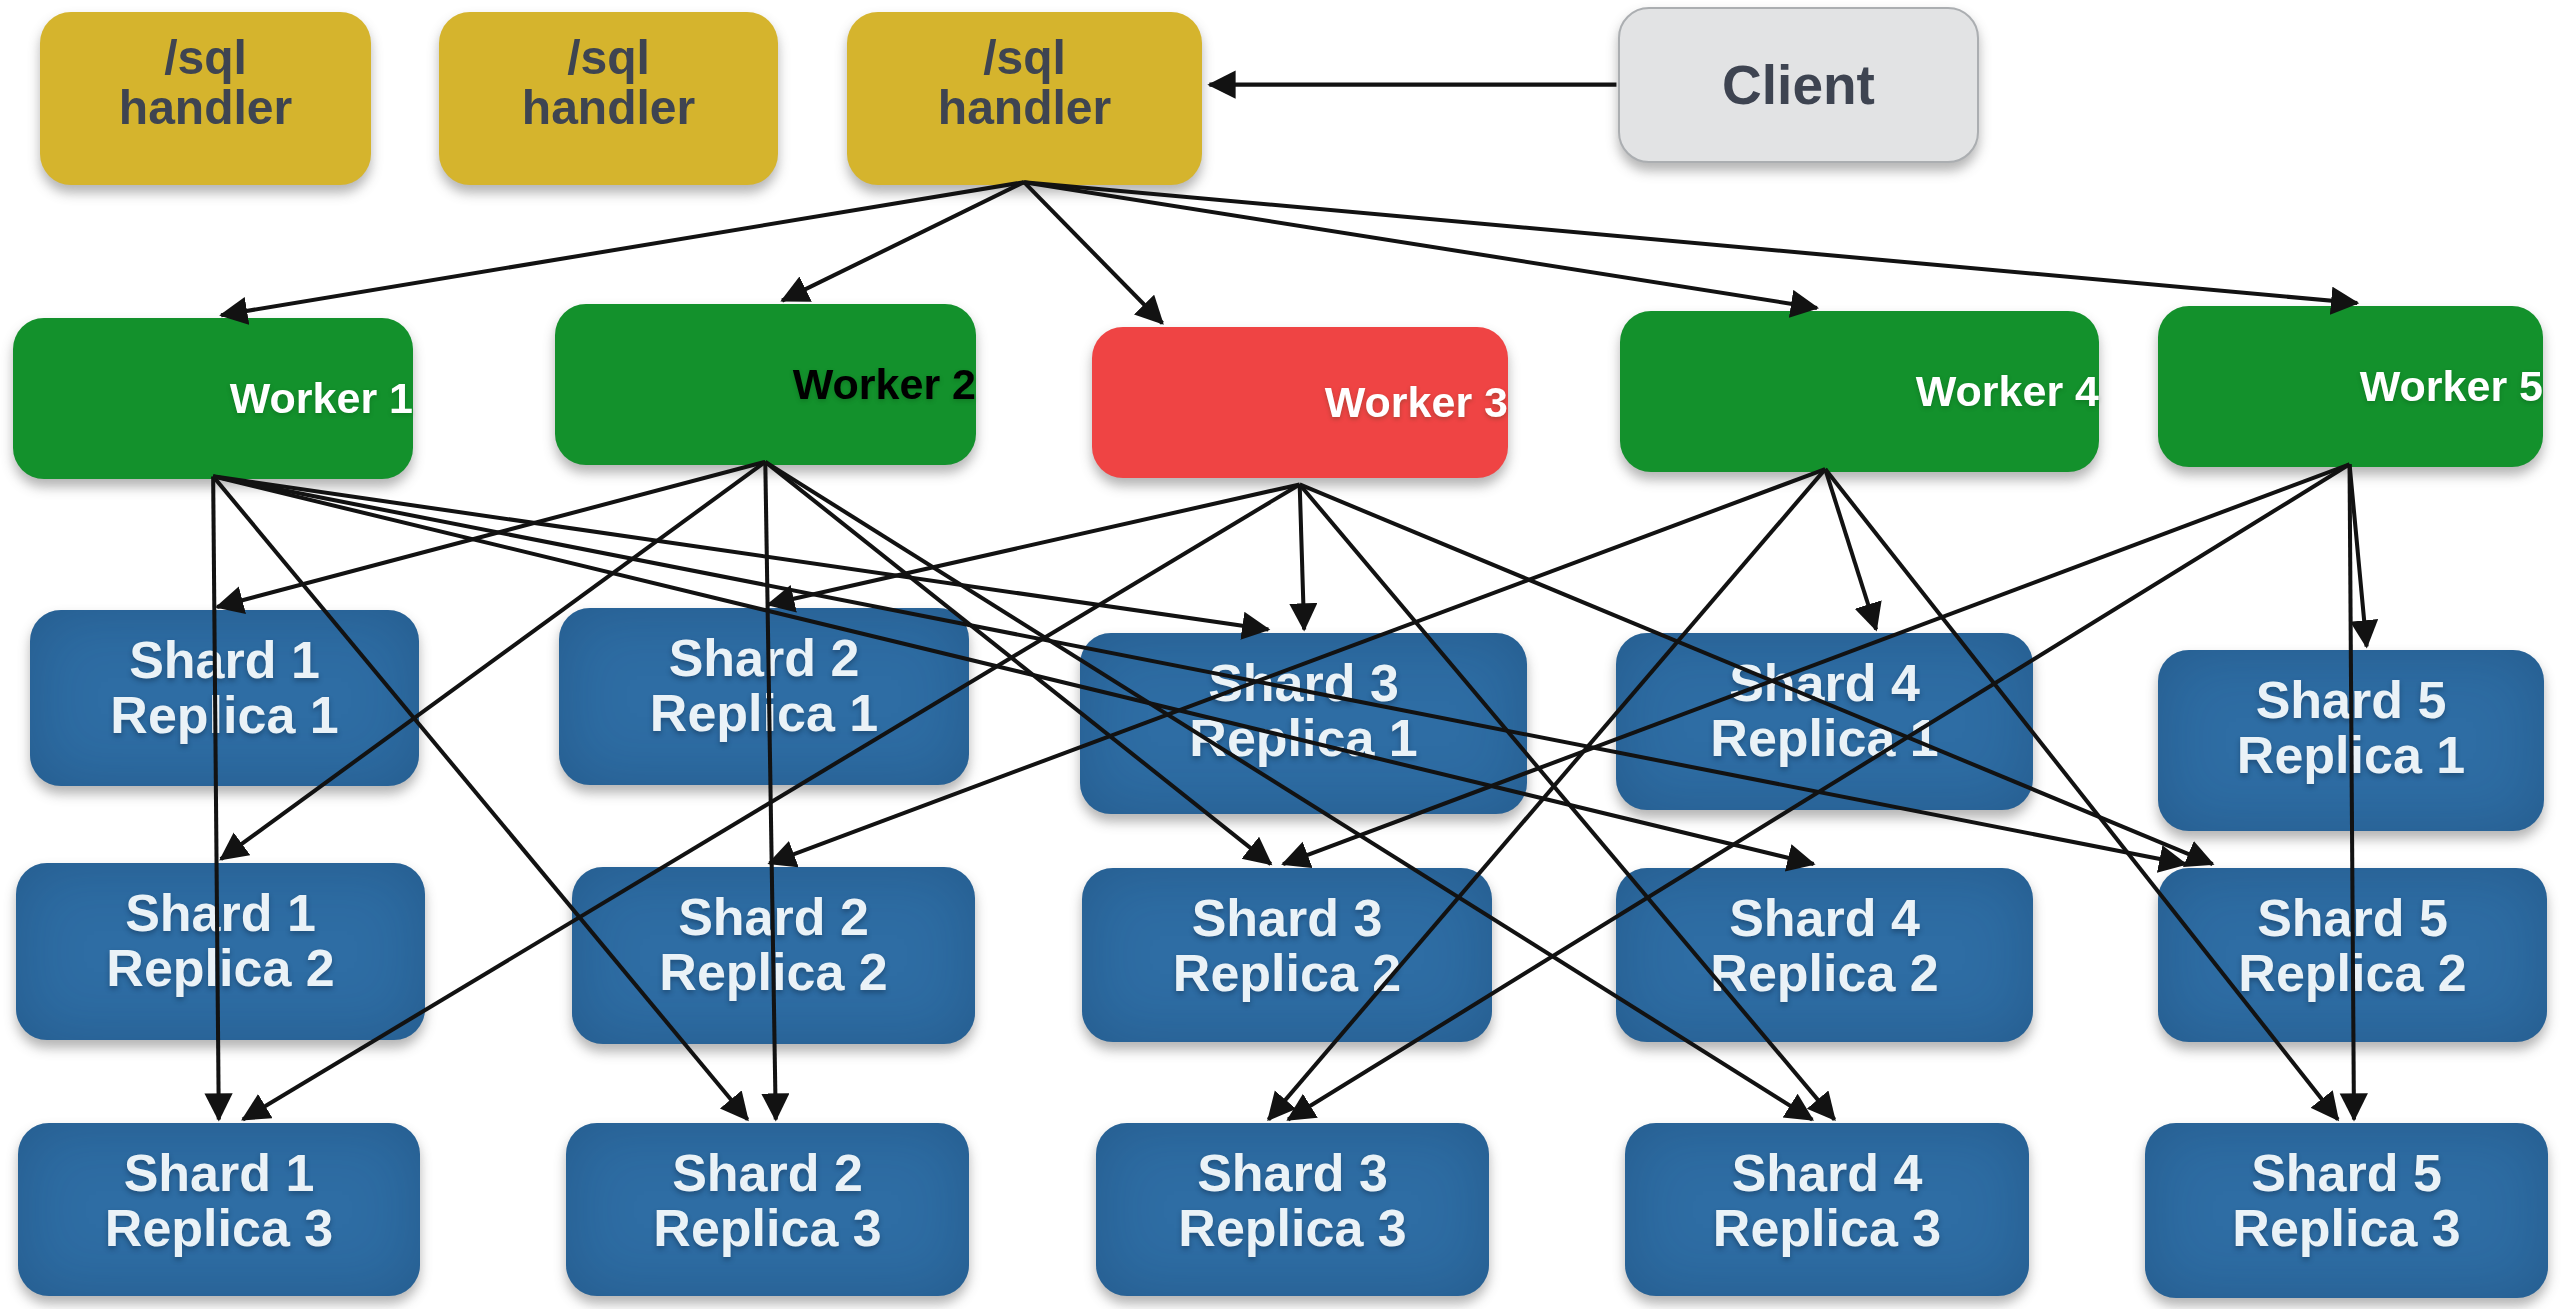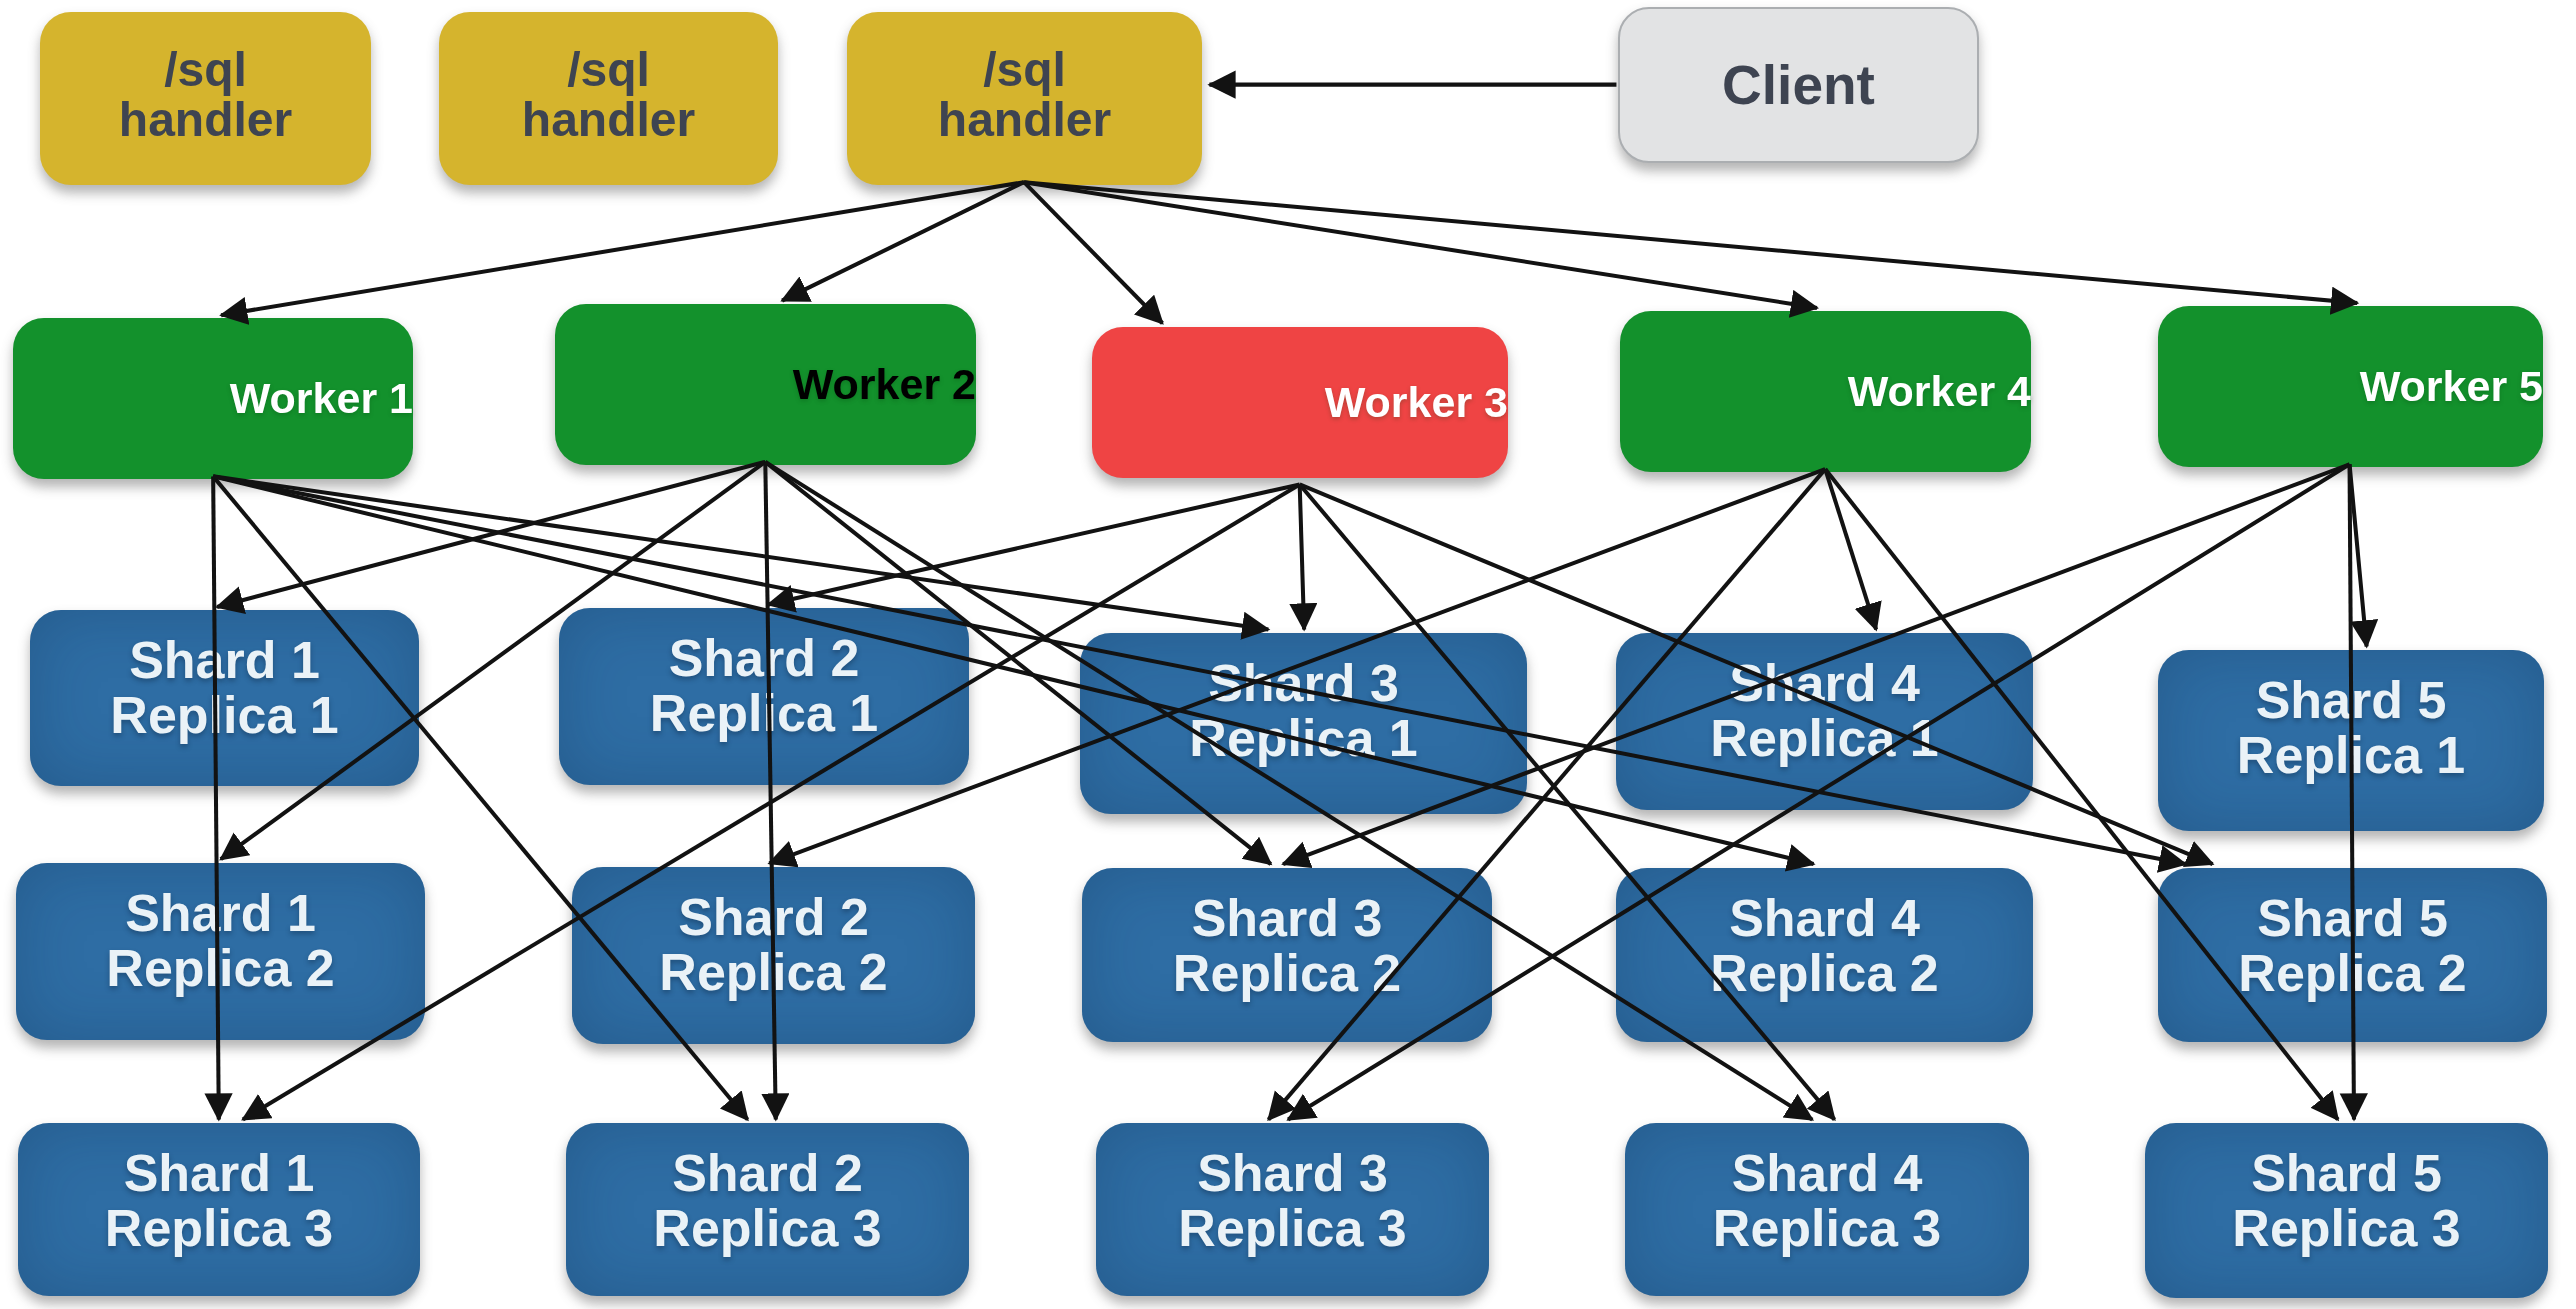--- a/index.html
+++ b/index.html
@@ -17,21 +17,21 @@
     text-align:center;
     font-weight:700;
     white-space:pre-line;
     box-shadow:0 7.3px 11.3px rgba(90,90,90,.45);
   }
   .handler{
     background:#D5B42D;
     color:#3E4451;
     font-size:48px;
     line-height:1.05;
-    padding-top:33px;
+    padding-top:21px;
   }
   .worker{
     background:#13912C;
     color:#ffffff;
     font-size:43px;
     display:flex;align-items:center;justify-content:flex-end;
     text-shadow:0 2.4px 4px rgba(0,60,10,.25);
   }
   .shard{
     background:#2E6DA4;
@@ -98,21 +98,21 @@
     </svg>
 <div class="node handler" style="left: 40px; top: 12px; width: 331px; height: 173px; background: rgb(213, 180, 45); color: rgb(62, 68, 81);"><span>/sql
 handler</span></div>
     <div class="node handler" style="left: 439px; top: 12px; width: 339px; height: 173px; background: rgb(213, 180, 45); color: rgb(62, 68, 81);"><span>/sql
 handler</span></div>
     <div class="node handler" style="left: 847px; top: 12px; width: 355px; height: 173px; background: rgb(213, 180, 45); color: rgb(62, 68, 81);"><span>/sql
 handler</span></div>
     <div class="node worker" style="left: 13px; top: 318px; width: 400px; height: 161px; background: rgb(19, 145, 44); color: rgb(255, 255, 255);"><span>Worker 1</span></div>
     <div class="node worker" style="left: 555px; top: 304px; width: 421px; height: 161px; background: rgb(19, 145, 44); color: #000000;"><span>Worker 2</span></div>
     <div class="node worker" style="left: 1092px; top: 327px; width: 416px; height: 151px; background: #ef4444; color: rgb(255, 255, 255);"><span>Worker 3</span></div>
-    <div class="node worker" style="left: 1620px; top: 311px; width: 411px; height: 161px; background: rgb(19, 145, 44); color: rgb(255, 255, 255); padding-left: 40px;"><span>Worker 4</span></div>
+    <div class="node worker" style="left: 1620px; top: 311px; width: 479px; height: 161px; background: rgb(19, 145, 44); color: rgb(255, 255, 255); padding-left: 40px;"><span>Worker 4</span></div>
     <div class="node worker" style="left: 2158px; top: 306px; width: 385px; height: 161px; background: rgb(19, 145, 44); color: rgb(255, 255, 255);"><span>Worker 5</span></div>
     <div class="node shard" style="left: 30px; top: 610px; width: 389px; height: 176px; background: rgb(46, 109, 164); color: rgb(234, 242, 247);"><span>Shard 1
 Replica 1</span></div>
     <div class="node shard" style="left: 559px; top: 608px; width: 410px; height: 177px; background: rgb(46, 109, 164); color: rgb(234, 242, 247);"><span>Shard 2
 Replica 1</span></div>
     <div class="node shard" style="left: 1080px; top: 633px; width: 447px; height: 181px; background: rgb(46, 109, 164); color: rgb(234, 242, 247);"><span>Shard 3
 Replica 1</span></div>
     <div class="node shard" style="left: 1616px; top: 633px; width: 417px; height: 177px; background: rgb(46, 109, 164); color: rgb(234, 242, 247);"><span>Shard 4
 Replica 1</span></div>
     <div class="node shard" style="left: 2158px; top: 650px; width: 386px; height: 181px; background: rgb(46, 109, 164); color: rgb(234, 242, 247);"><span>Shard 5

